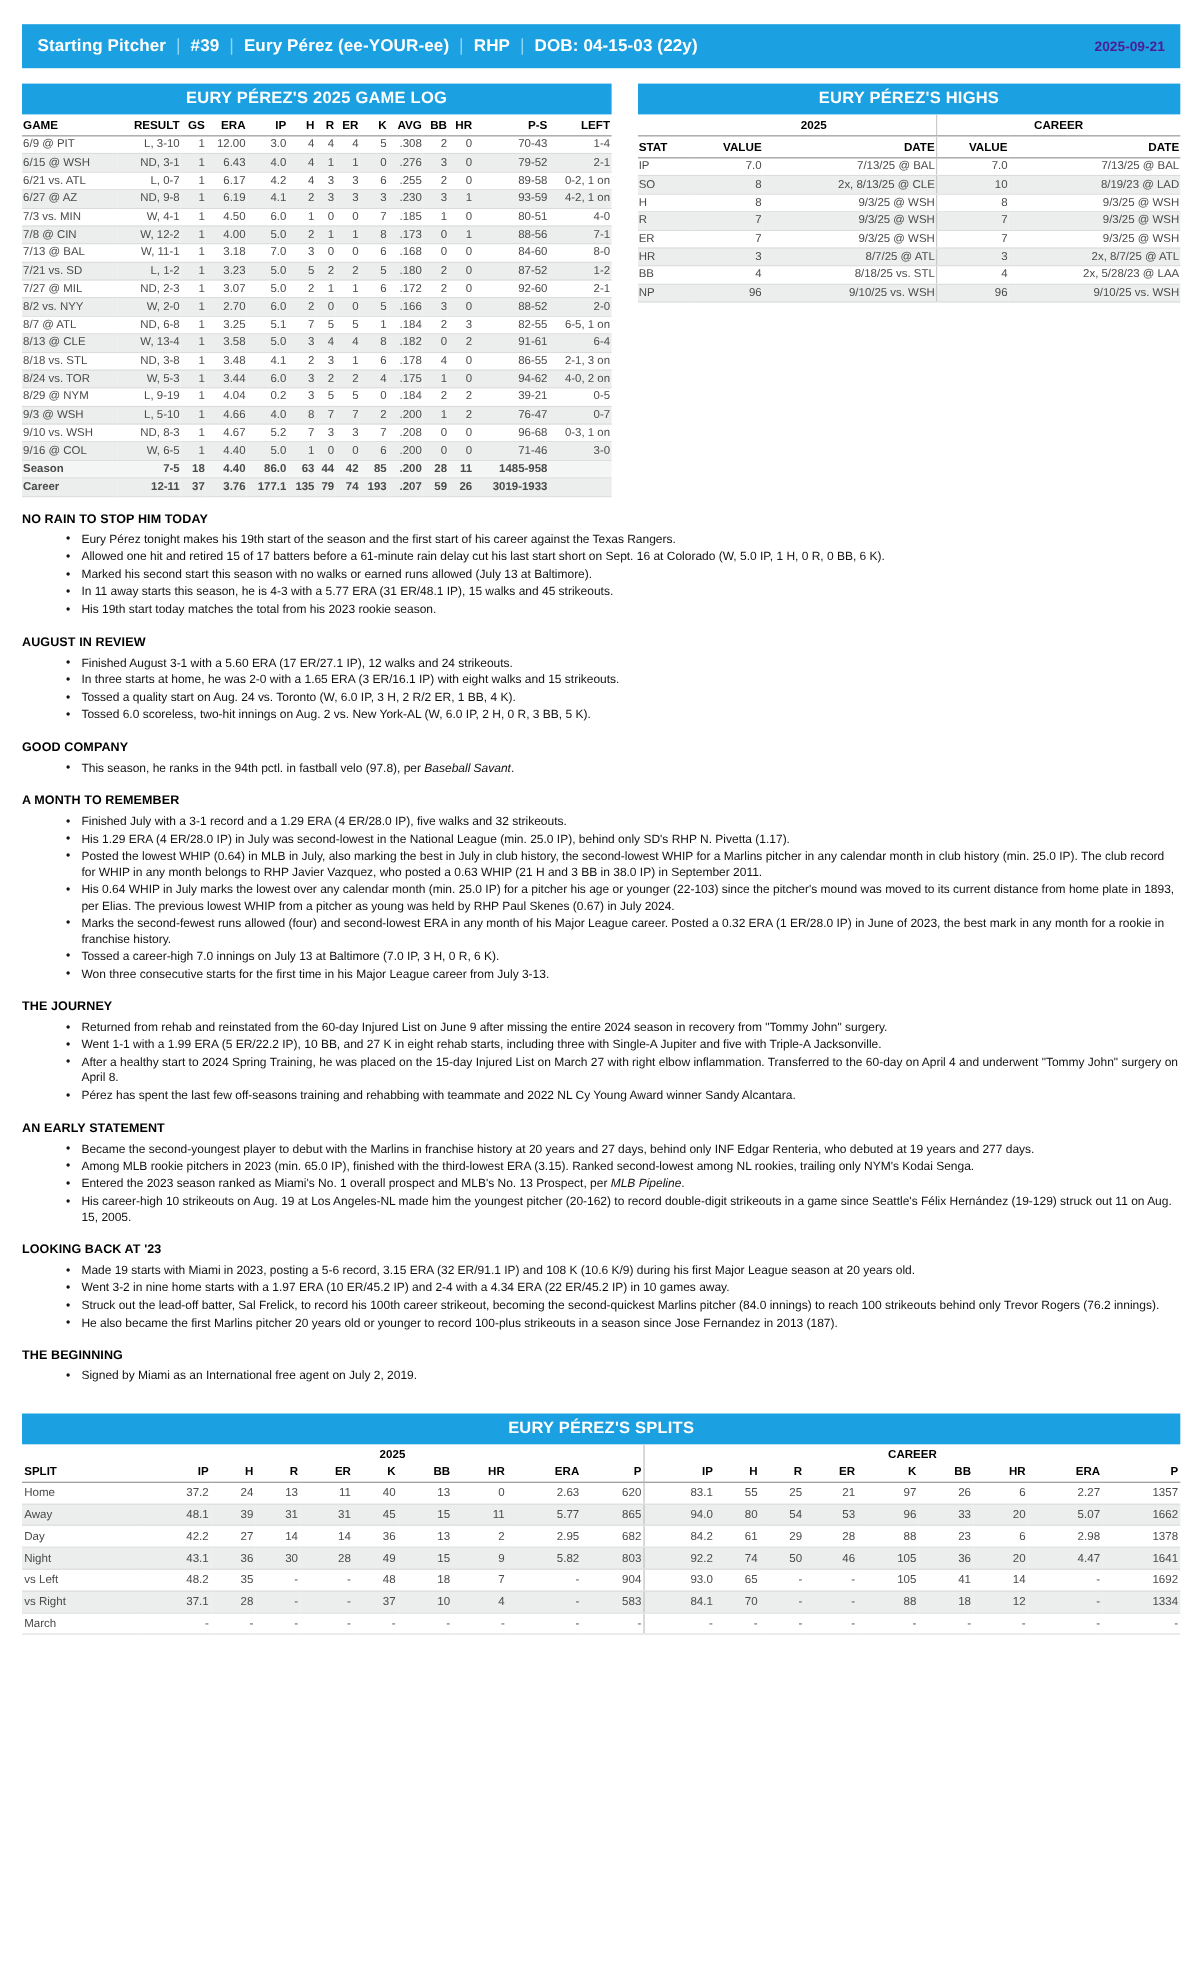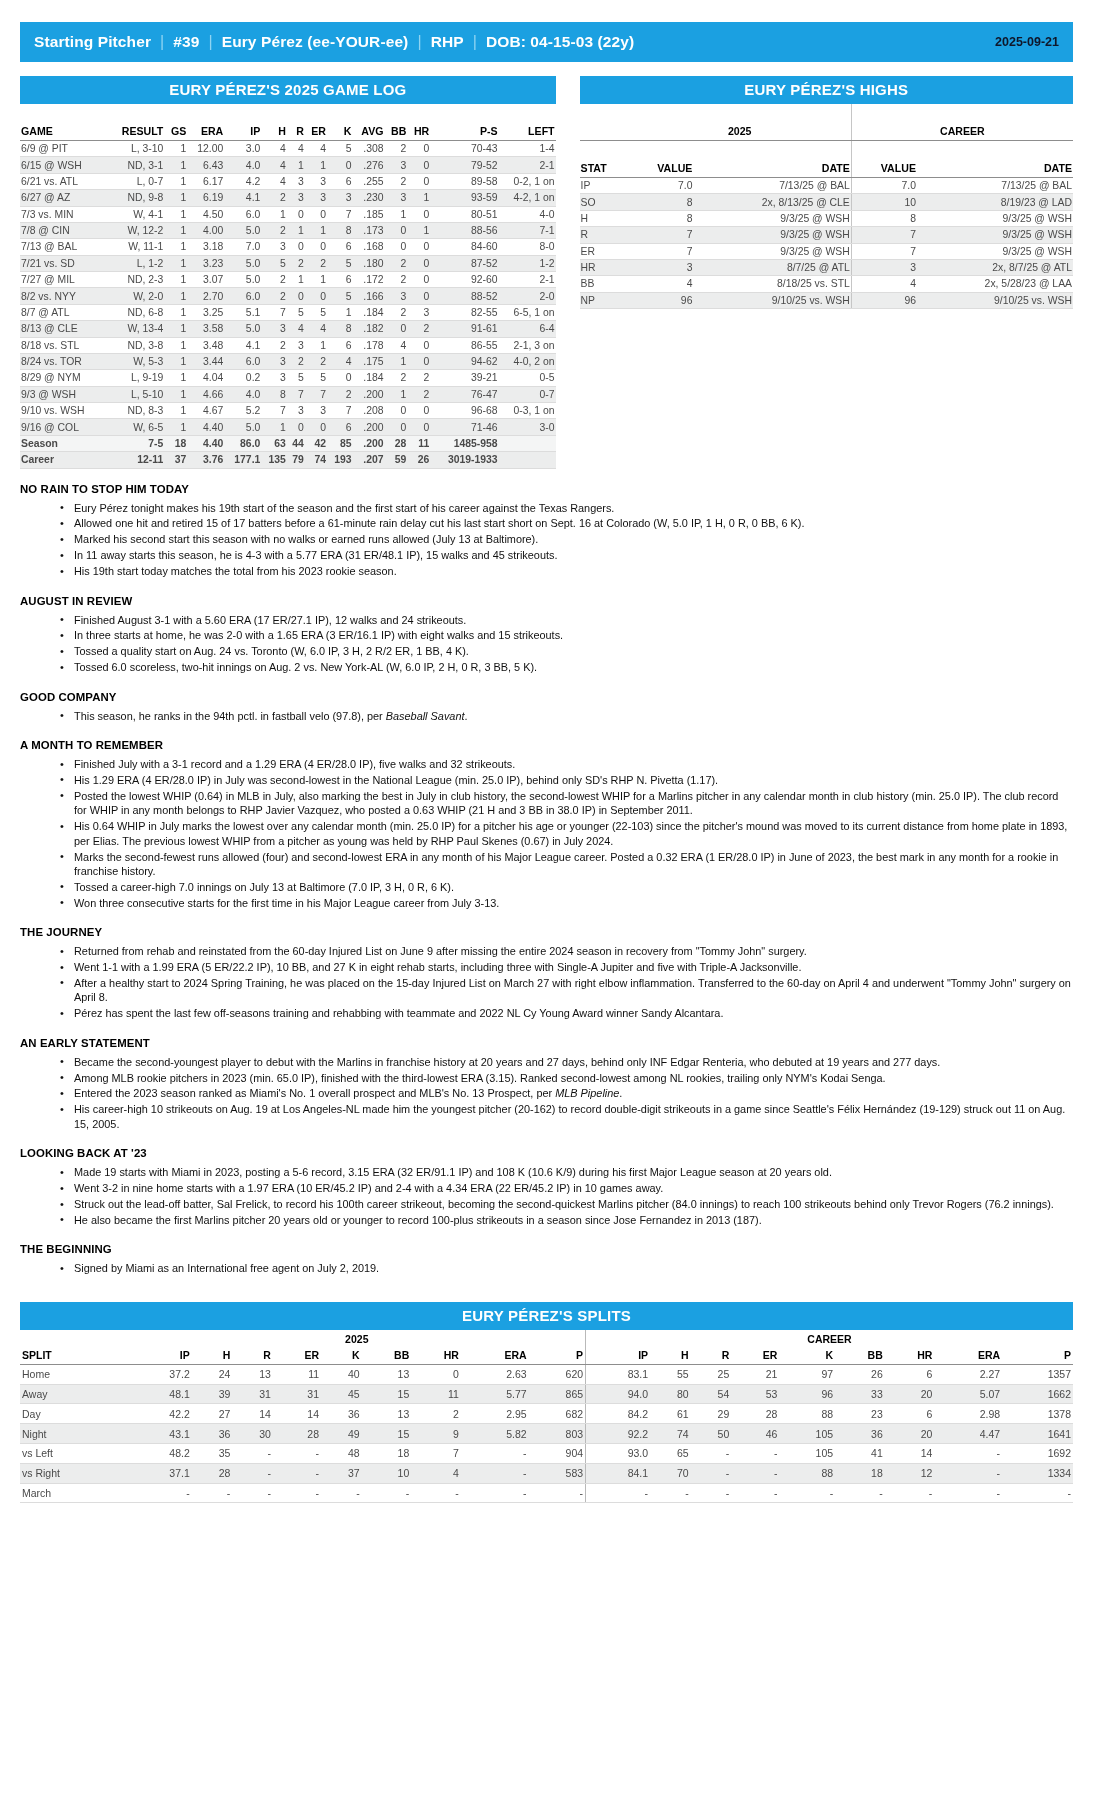--- a/index.html
+++ b/index.html
@@ -17,21 +17,21 @@
     background: #1ba0e1;
     height: 40px;
     display: flex;
     align-items: center;
     justify-content: space-between;
     padding: 0 14px;
     margin-bottom: 14px;
   }
   .banner-left { display: flex; align-items: center; color: #ffffff; font-weight: bold; font-size: 15.5px; letter-spacing: .1px; }
   .banner-sep { color: #8fd4f2; font-weight: normal; margin: 0 9px; font-size: 16px; }
-  .banner-date { color: #0f172a; font-weight: bold; font-size: 12.5px; }
+  .banner-date { color: #4c1d95; font-weight: bold; font-size: 12.5px; }
 
   
   .top-row { display: flex; gap: 24px; align-items: flex-start; }
   .panel-left { width: 546px; }
   .panel-right { width: 503px; }
 
   .tbl-title {
     background: #1ba0e1;
     color: #ffffff;
     font-weight: bold;
@@ -44,21 +44,21 @@
   table.stat { width: 100%; border-collapse: collapse; }
   table.stat th, table.stat td {
     font-size: 10.4px;
     padding: 2.2px 1px;
     white-space: nowrap;
   }
   table.stat thead th {
     font-weight: bold;
     border-bottom: 1px solid #8d8d8d;
     padding-bottom: 3px;
-    padding-top: 21px;
+    padding-top: 4px;
     font-size: 10.6px;
   }
   table.stat tbody td { color: #4a4a4a; border-bottom: 1px solid #dcdcdc; }
   table.stat tbody tr.alt td { background: #eceded; }
   .ta-l { text-align: left; }
   .ta-r { text-align: right; }
   tr.total td {
     font-weight: bold;
     color: #222222;
     background: #eceded;

